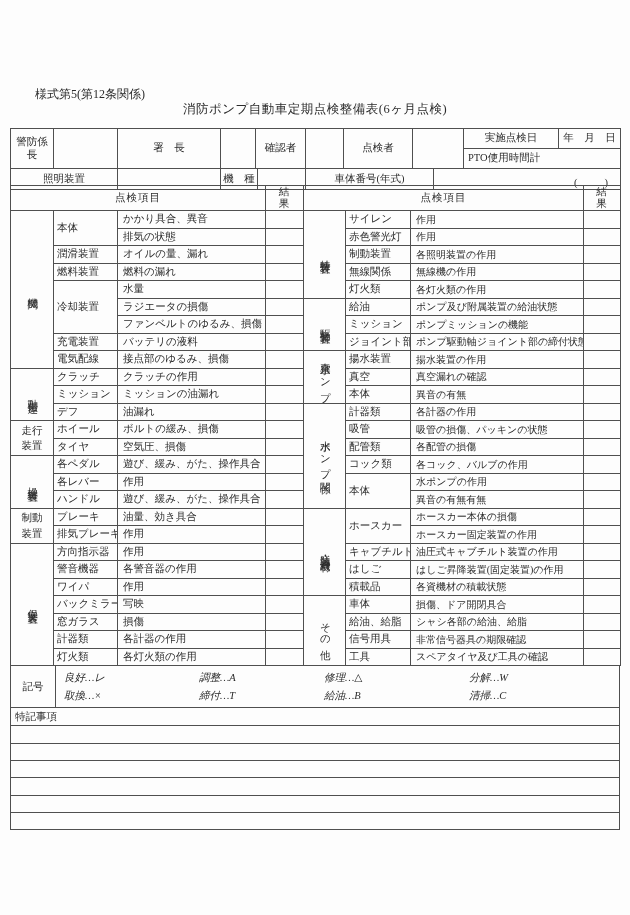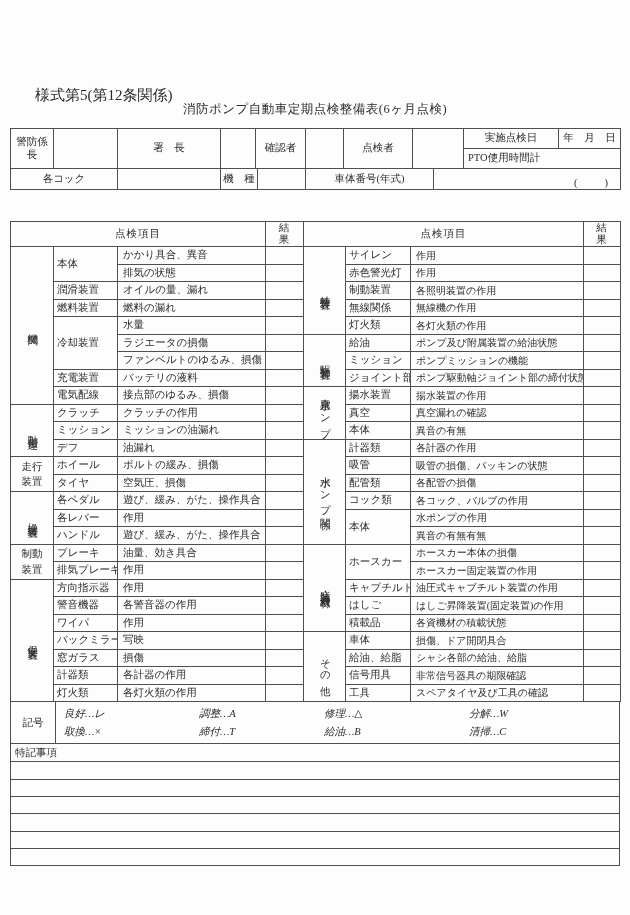--- a/index.html
+++ b/index.html
@@ -2,40 +2,40 @@
 <html lang="ja"><head>
 <meta charset="utf-8">
 <style>
   html,body{margin:0;padding:0;}
   body{
     width:630px;height:915px;position:relative;
     background:#fdfdfd;color:#2b2b2b;
     font-family:"Liberation Serif","DejaVu Serif",serif;
     font-size:10.5px;
   }
-  .form-code{position:absolute;left:35px;top:86px;font-size:15px;}
+  .form-code{position:absolute;left:35px;top:86px;font-size:12px;}
   .doc-title{position:absolute;left:0;top:101px;width:630px;text-align:center;font-size:12.5px;letter-spacing:.5px;}
 
   table{border-collapse:collapse;table-layout:fixed;}
   td,th{border:1px solid #4f4f4f;padding:0 2px;font-weight:normal;
         font-size:10.5px;line-height:1.15;overflow:hidden;}
 
   
   .hdr-wrap{position:absolute;left:10px;top:128px;width:610px;}
   .hdr-table{width:610px;}
   .hdr-table tr{height:20px;}
   .hdr-table2{width:610px;margin-top:-1px;}
   .hdr-table2 tr{height:21px;}
   .c{text-align:center;vertical-align:middle;}
   .l{text-align:left;vertical-align:middle;padding-left:4px;font-family:Liberation Serif, serif;}
   .paren-cell{text-align:right;vertical-align:bottom;padding-right:10px;letter-spacing:2px;}
 
   
   .lower{position:absolute;left:10px;top:185px;width:610px;}
-  .main-flex{display:flex;align-items:center;margin-top:36px;}
+  .main-flex{display:flex;align-items:center;}
   .insp-table thead tr{height:17px;}
   .insp-table tbody tr{height:17.5px;}
   .insp-table th{text-align:center;vertical-align:middle;letter-spacing:1px;}
   .insp-table.left{width:293px;}
   .insp-table.right{width:317px;margin-left:-1px;}
   .cat-cell{text-align:center;vertical-align:middle;padding:0;}
   .v-label{writing-mode:vertical-rl;text-orientation:upright;line-height:1;letter-spacing:1.5px;display:inline-block;}
   .wrap-label{display:inline-block;width:22px;word-break:break-all;line-height:1.45;text-align:center;}
   .item-cell{text-align:left;vertical-align:middle;padding-left:3px;white-space:nowrap;}
   .desc-cell{text-align:left;vertical-align:middle;padding-left:5px;white-space:nowrap;}
@@ -98,21 +98,21 @@
     <colgroup>
       <col style="width:107px">
         <col style="width:103px">
         <col style="width:37px">
       <col style="width:48px">
         <col style="width:128px">
         <col style="width:187px">
     </colgroup>
     <tbody>
         <tr>
-      <td class="c">各コック</td>
+      <td class="c">照明装置</td>
       <td></td>
       <td class="c">機　種</td>
       <td></td>
       <td class="c">車体番号(年式)</td>
       <td class="paren-cell">(　　)</td>
     </tr>
   </tbody>
     </table>
 </div>
 

